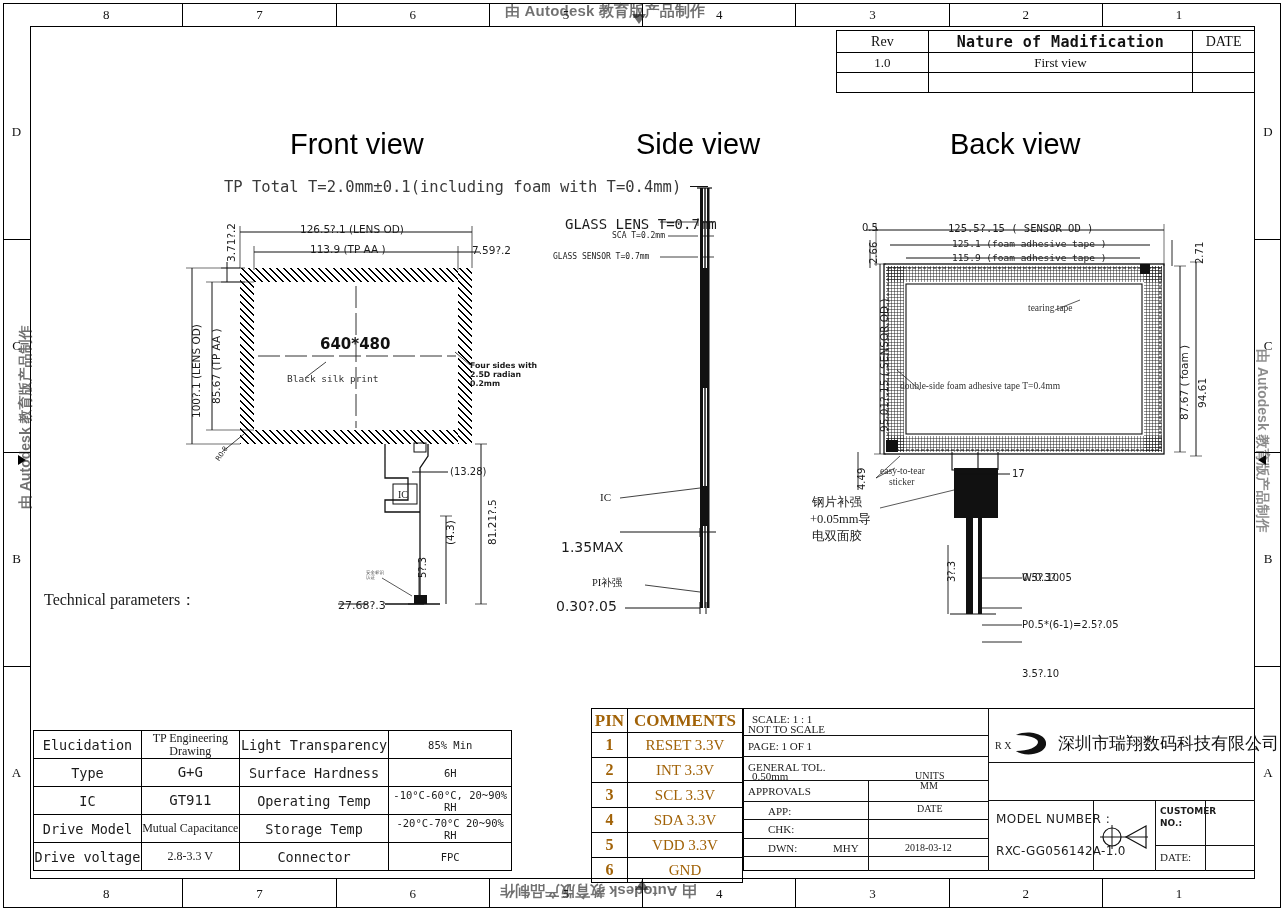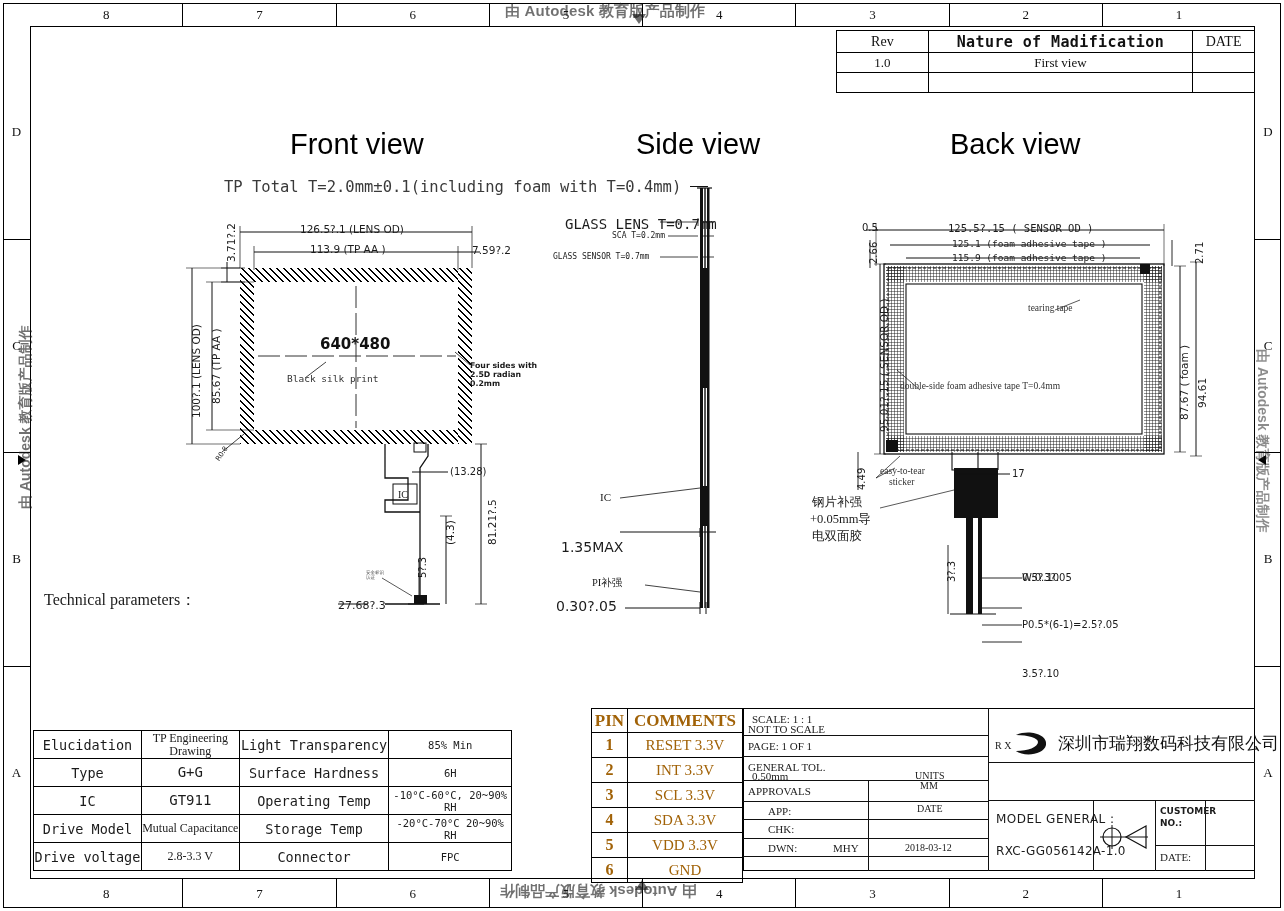--- a/index.html
+++ b/index.html
@@ -578,21 +578,21 @@
   <div class="tb-txt" style="left:915px; top:770px; font-size:10px;">UNITS</div>
   <div class="tb-txt" style="left:920px; top:780px; font-size:10px;">MM</div>
   <div class="tb-txt" style="left:917px; top:803px; font-size:10px;">DATE</div>
 
   <div class="tb-txt" style="left:995px; top:740px; font-size:10px; color:#222;">R X</div>
   <svg class="logo-moon" style="left:1012px; top:729px;" viewBox="0 0 40 28">
     <path d="M4,6 C18,0 36,6 34,16 C32,26 12,28 4,22 C16,22 26,18 26,13 C26,9 16,6 4,6 Z" fill="#111"></path>
   </svg>
   <div class="tb-txt" style="left:1058px; top:732px; font-size:17px; color:#111; font-family:'DejaVu Sans',sans-serif;">深圳市瑞翔数码科技有限公司</div>
 
-  <div class="tb-txt" style="left:996px; top:812px; font-size:12px; letter-spacing:.5px; font-family:'DejaVu Sans',sans-serif;">MODEL GENERAL :</div>
+  <div class="tb-txt" style="left:996px; top:812px; font-size:12px; letter-spacing:.5px; font-family:'DejaVu Sans',sans-serif;">MODEL NUMBER :</div>
   <div class="tb-txt" style="left:996px; top:844px; font-size:12px; letter-spacing:.3px; font-family:'DejaVu Sans',sans-serif;">RXC-GG056142A-1.0</div>
 
   <svg style="position:absolute; left:1098px; top:820px; width:52px; height:34px;" viewBox="0 0 52 34">
     <circle cx="14" cy="17" r="9" fill="none" stroke="#111" stroke-width="1.2"></circle>
     <line x1="2" y1="17" x2="26" y2="17" stroke="#111" stroke-width="1"></line>
     <line x1="14" y1="5" x2="14" y2="29" stroke="#111" stroke-width="1"></line>
     <path d="M48,6 L48,28 L28,17 Z" fill="none" stroke="#111" stroke-width="1.2"></path>
     <line x1="26" y1="17" x2="50" y2="17" stroke="#111" stroke-width="1"></line>
   </svg>
 

